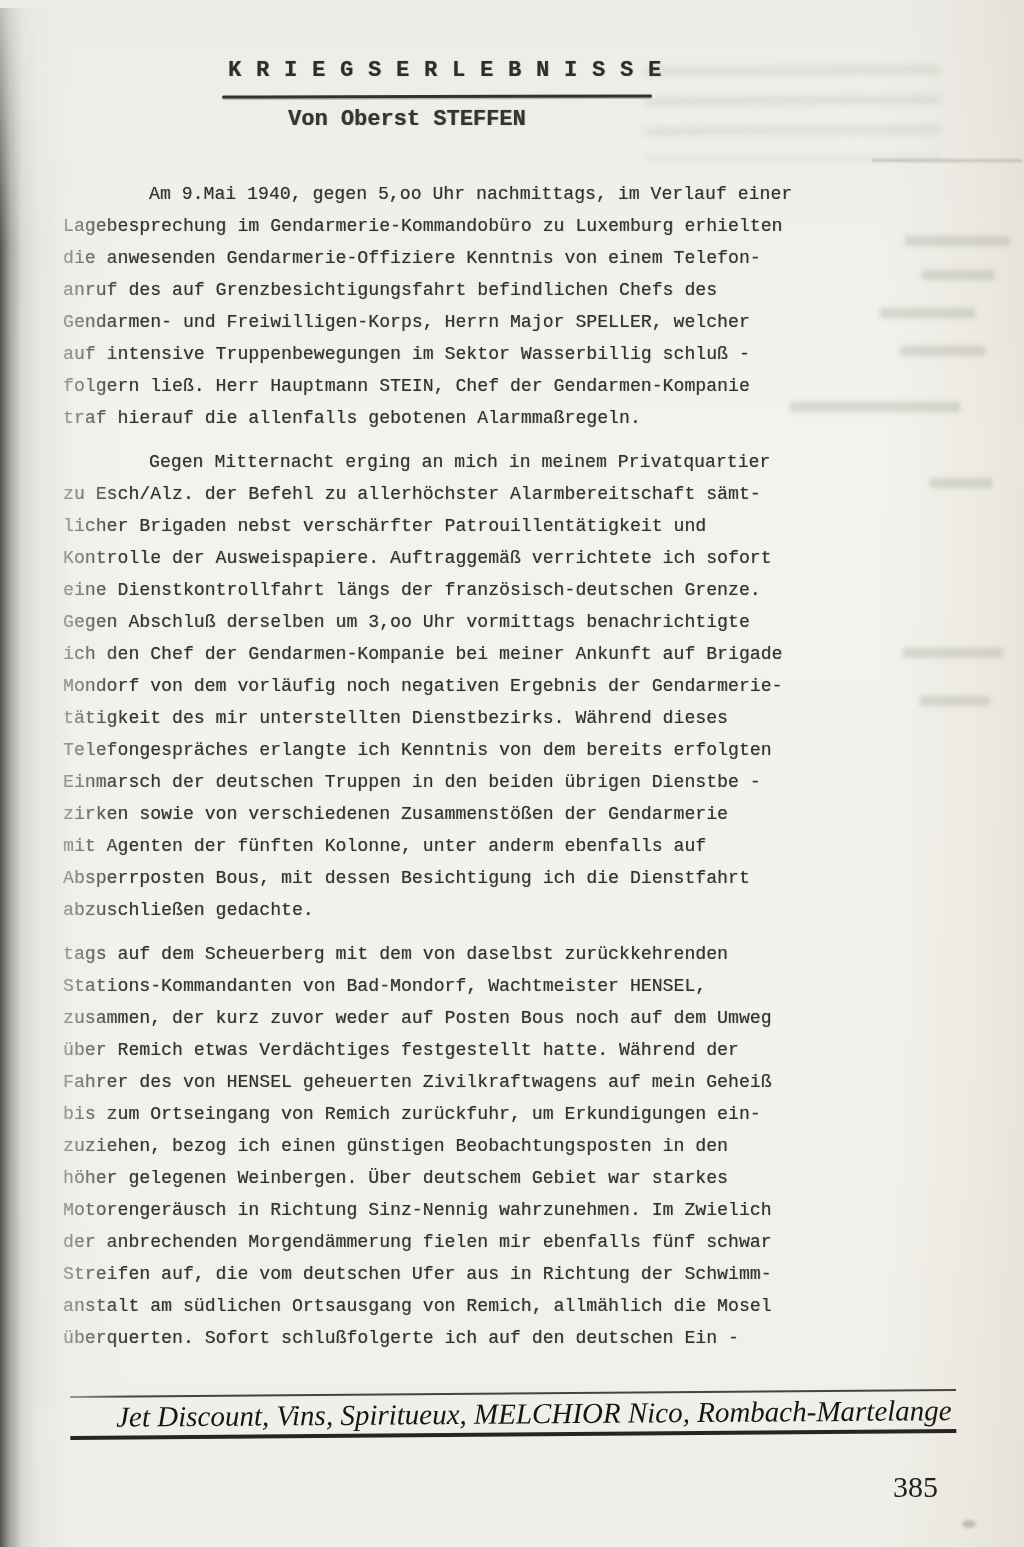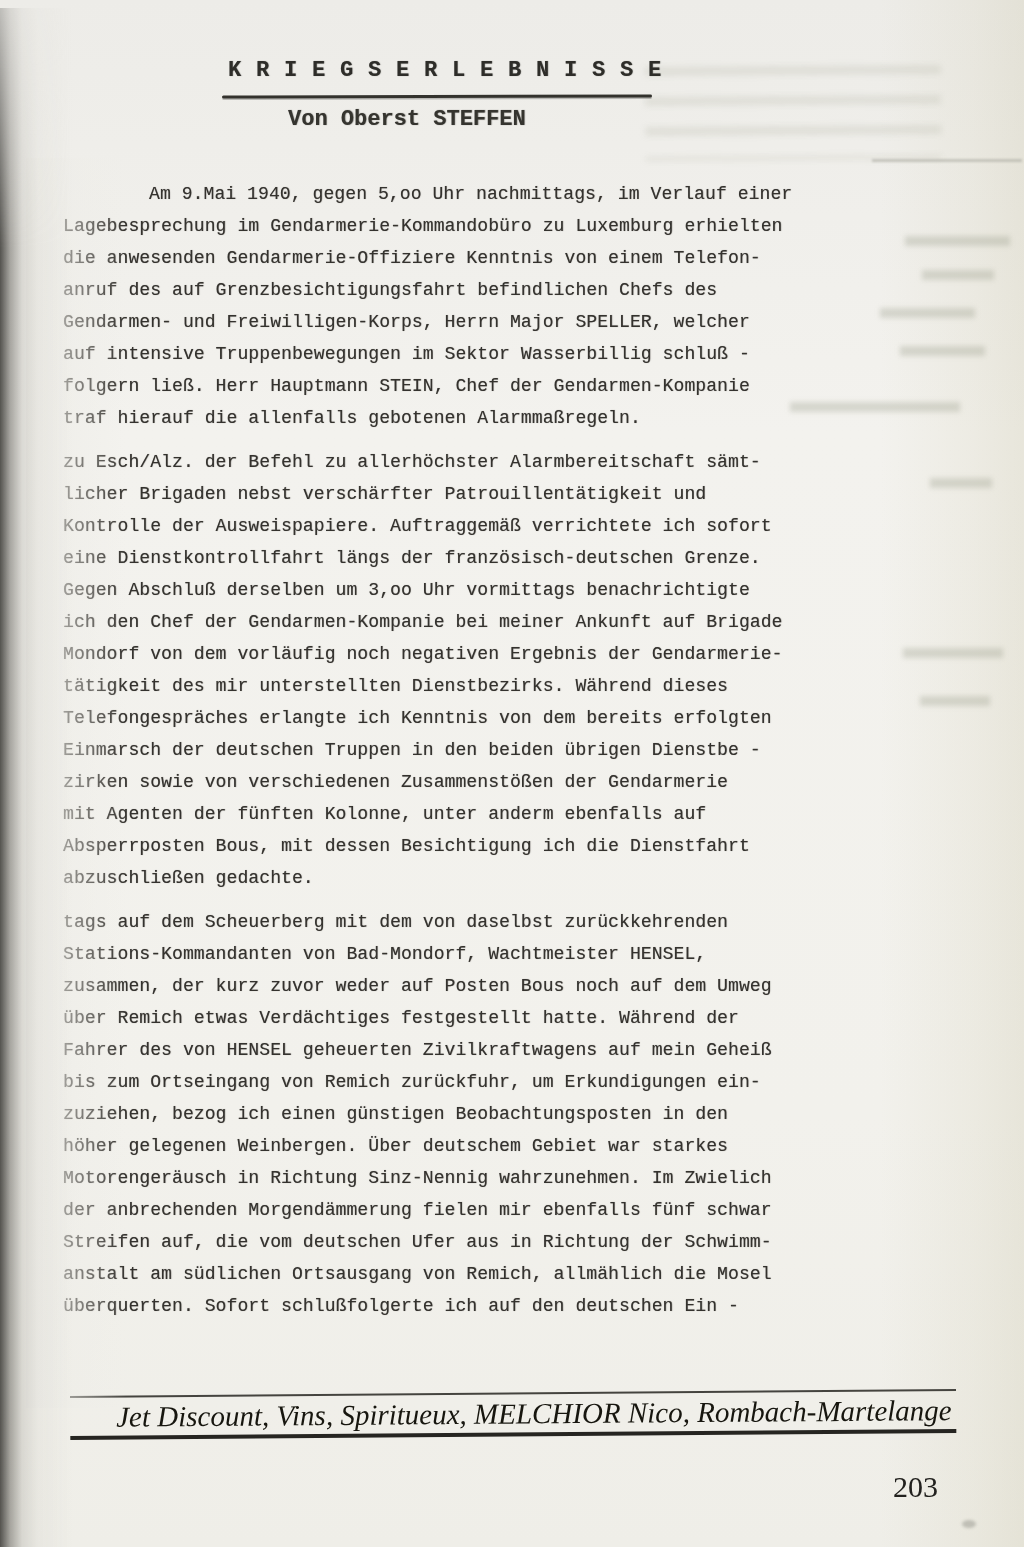--- a/index.html
+++ b/index.html
@@ -123,20 +123,21 @@
         <div class="line indent">Am 9.Mai 1940, gegen 5,oo Uhr nachmittags, im Verlauf einer</div>
         <div class="line">Lagebesprechung im Gendarmerie-Kommandobüro zu Luxemburg erhielten</div>
         <div class="line">die anwesenden Gendarmerie-Offiziere Kenntnis von einem Telefon-</div>
         <div class="line">anruf des auf Grenzbesichtigungsfahrt befindlichen Chefs des</div>
         <div class="line">Gendarmen- und Freiwilligen-Korps, Herrn Major SPELLER, welcher</div>
         <div class="line">auf intensive Truppenbewegungen im Sektor Wasserbillig schluß -</div>
         <div class="line">folgern ließ. Herr Hauptmann STEIN, Chef der Gendarmen-Kompanie</div>
         <div class="line">traf hierauf die allenfalls gebotenen Alarmmaßregeln.</div>
       </div>
       <div class="para">
+        <div class="line indent">Gegen Mitternacht erging an mich in meinem Privatquartier</div>
         <div class="line">zu Esch/Alz. der Befehl zu allerhöchster Alarmbereitschaft sämt-</div>
         <div class="line">licher Brigaden nebst verschärfter Patrouillentätigkeit und</div>
         <div class="line">Kontrolle der Ausweispapiere. Auftraggemäß verrichtete ich sofort</div>
         <div class="line">eine Dienstkontrollfahrt längs der französisch-deutschen Grenze.</div>
         <div class="line">Gegen Abschluß derselben um 3,oo Uhr vormittags benachrichtigte</div>
         <div class="line">ich den Chef der Gendarmen-Kompanie bei meiner Ankunft auf Brigade</div>
         <div class="line">Mondorf von dem vorläufig noch negativen Ergebnis der Gendarmerie-</div>
         <div class="line">tätigkeit des mir unterstellten Dienstbezirks. Während dieses</div>
         <div class="line">Telefongespräches erlangte ich Kenntnis von dem bereits erfolgten</div>
         <div class="line">Einmarsch der deutschen Truppen in den beiden übrigen Dienstbe -</div>
@@ -159,17 +160,17 @@
         <div class="line">Streifen auf, die vom deutschen Ufer aus in Richtung der Schwimm-</div>
         <div class="line">anstalt am südlichen Ortsausgang von Remich, allmählich die Mosel</div>
         <div class="line">überquerten. Sofort schlußfolgerte ich auf den deutschen Ein -</div>
       </div>
     </div>
 
   <div class="advert">
     <span>Jet Discount, Vins, Spiritueux, MELCHIOR Nico, Rombach-Martelange</span>
   </div>
 
-  <div class="page-number">203</div>
+  <div class="page-number">385</div>
 
   <div class="left-wash"></div>
   <div class="gutter"></div>
 </div>
 
 </body></html>

